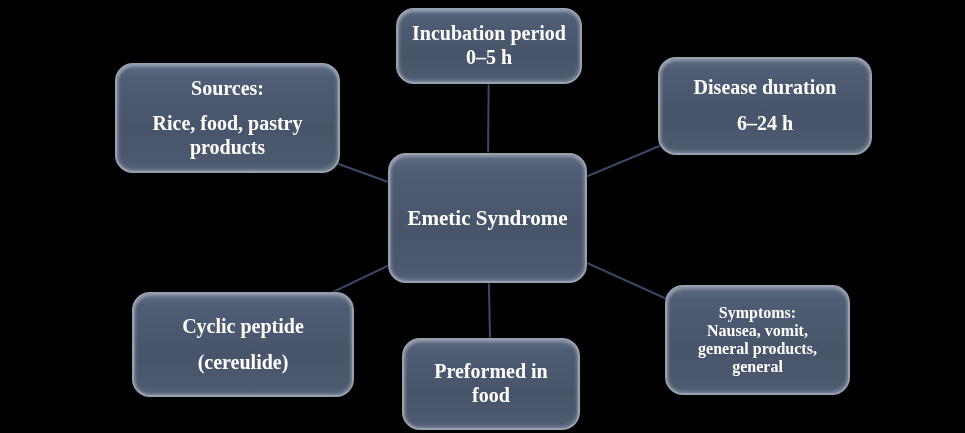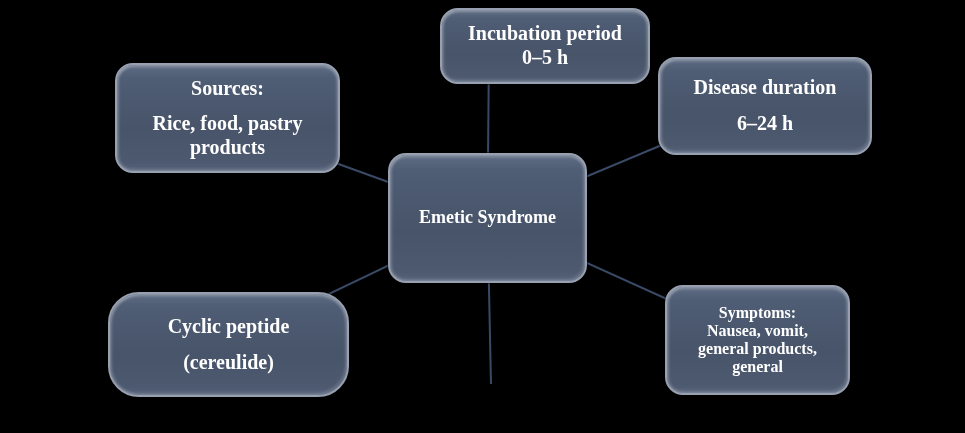--- a/index.html
+++ b/index.html
@@ -51,29 +51,29 @@
     padding: 6px 10px;
   }
   .node-text { width: 100%; }
   .line {
     display: block;
     line-height: 1.18;
     font-size: 20px;
   }
   .line.gap { margin-bottom: 12px; }
   
-  .n-top         { left: 396px; top: 8px;   width: 210px; height: 76px; margin-left: 44px; }
+  .n-top         { left: 396px; top: 8px;   width: 186px; height: 76px; }
   .n-topleft     { left: 115px; top: 63px;  width: 225px; height: 110px; }
   .n-topright    { left: 658px; top: 57px;  width: 214px; height: 98px; }
   .n-center      { left: 388px; top: 153px; width: 199px; height: 130px; }
-  .n-bottomleft  { left: 108px; top: 292px; width: 241px; height: 105px; border-radius: 31px; }
+  .n-bottomleft  { left: 132px; top: 292px; width: 222px; height: 105px; }
   .n-bottom      { left: 402px; top: 338px; width: 178px; height: 92px; }
   .n-bottomright { left: 665px; top: 285px; width: 185px; height: 110px; }
   .n-bottomright .line { font-size: 16px; line-height: 1.14; }
-  .n-center .line { font-size: 18px; }
+  .n-center .line { font-size: 21px; }
 </style>
 </head>
 <body>
 
 <div class="stage">
 
   <svg class="connectors" viewBox="0 0 965 433" xmlns="http://www.w3.org/2000/svg">
     <line x1="487.5" y1="218" x2="489" y2="46"></line>
     <line x1="487.5" y1="218" x2="211.5" y2="118"></line>
     <line x1="487.5" y1="218" x2="755" y2="106"></line>
@@ -110,20 +110,26 @@
     </div>
   </div>
 
   <div class="node n-bottomleft">
     <div class="node-text">
       <span class="line gap">Cyclic peptide</span>
       <span class="line">(cereulide)</span>
     </div>
   </div>
 
+  <div class="node n-bottom">
+    <div class="node-text">
+      <span class="line">Preformed in</span>
+      <span class="line">food</span>
+    </div>
+  </div>
 
   <div class="node n-bottomright">
     <div class="node-text">
       <span class="line">Symptoms:</span>
       <span class="line">Nausea, vomit,</span>
       <span class="line">general products,</span>
       <span class="line">general</span>
     </div>
   </div>
 

